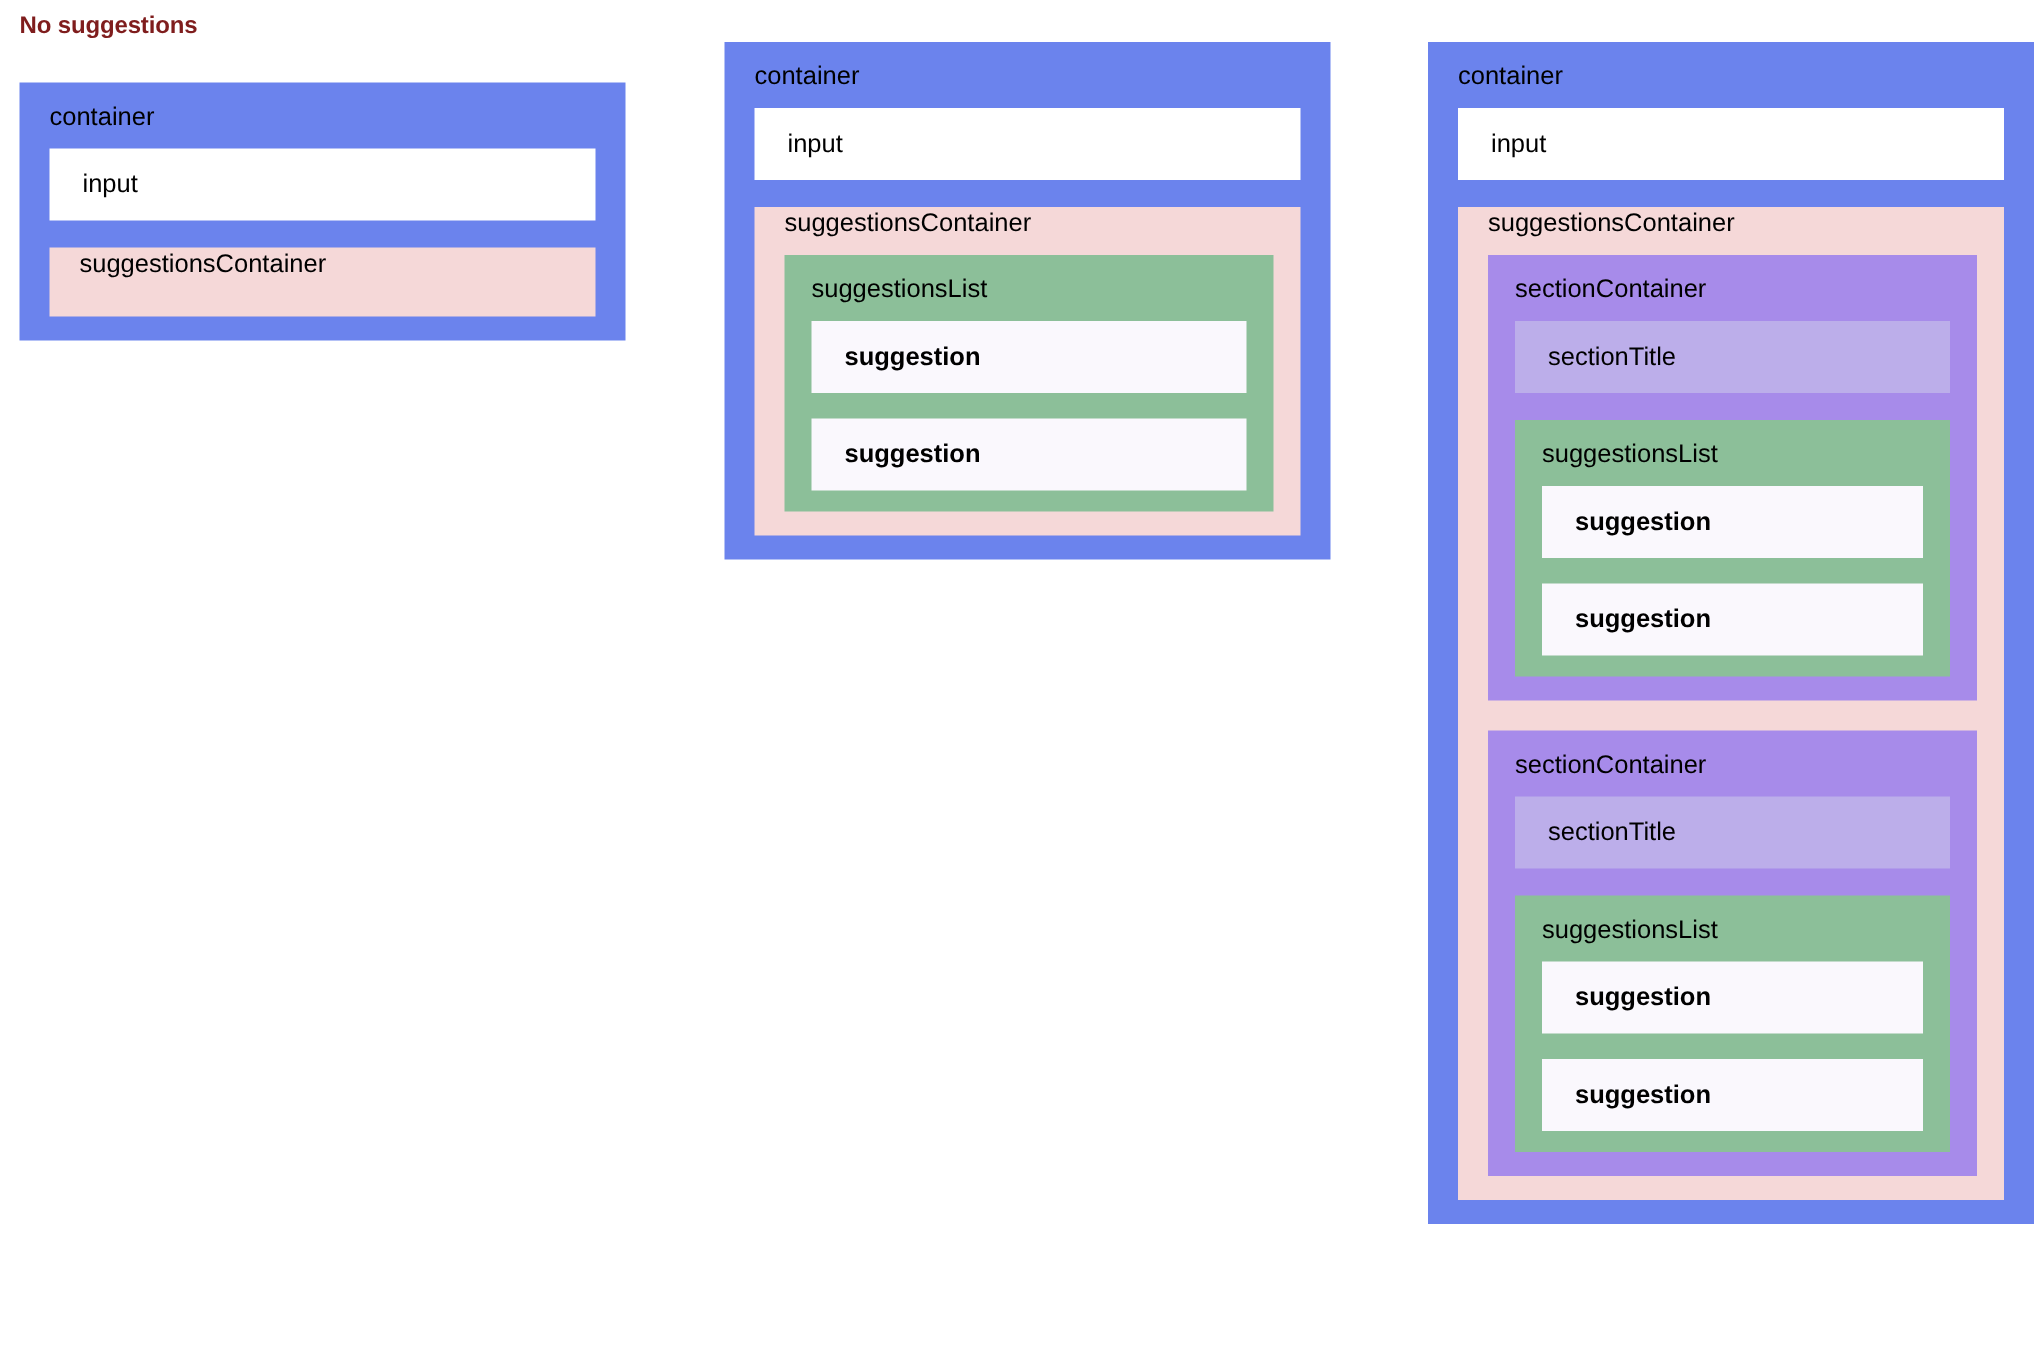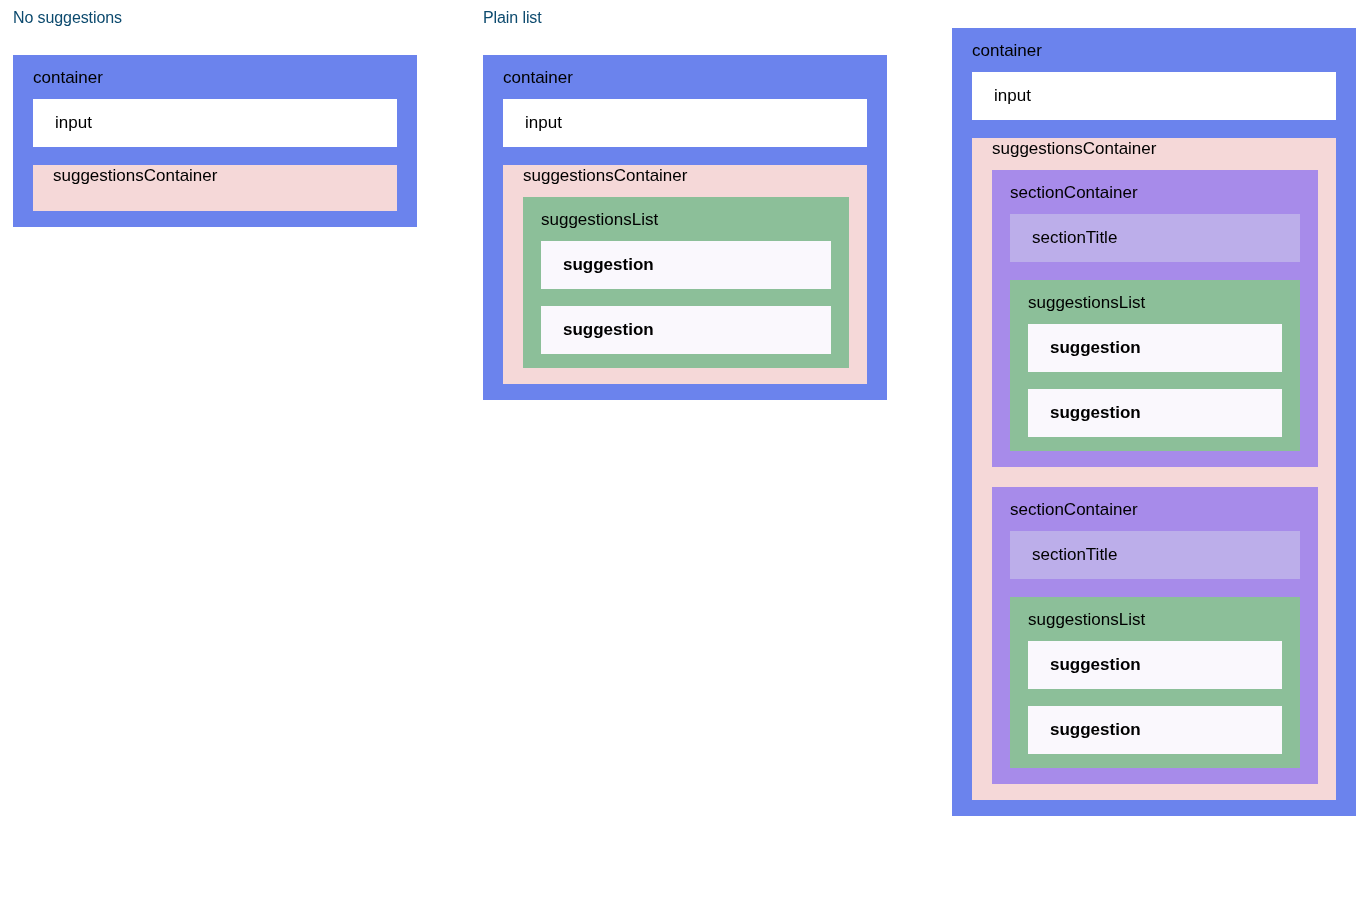--- a/index.html
+++ b/index.html
@@ -27,26 +27,26 @@
     position: absolute;
     top: 0;
     width: 404px;
   }
   .col-1 { left: 13px; }
   .col-2 { left: 483px; }
   .col-3 { left: 952px; }
 
   .col-heading {
     font-size: 16px;
-    font-weight: normal;
+    font-weight: bold;
     line-height: 19px;
     margin: 8px 0 0 0;
     padding: 0;
     letter-spacing: -0.1px;
-    color: #0c4a6e;
+    color: #7f1d1d;
   }
 
   
   .box {
     box-sizing: border-box;
     padding: 12px 20px 16px 20px;
     font-size: 17px;
     line-height: 22px;
   }
   .box > .box-label {
@@ -119,21 +119,20 @@
         <span class="box-label">input</span>
       </div>
 
       <div class="box suggestions-container-box">
         <span class="box-label">suggestionsContainer</span>
       </div>
     </div>
   </div>
 
   <div class="column col-2">
-    <div class="col-heading">Plain list</div>
 
     <div class="box container-box">
       <span class="box-label">container</span>
 
       <div class="box input-box">
         <span class="box-label">input</span>
       </div>
 
       <div class="box suggestions-container-box">
         <span class="box-label">suggestionsContainer</span>

